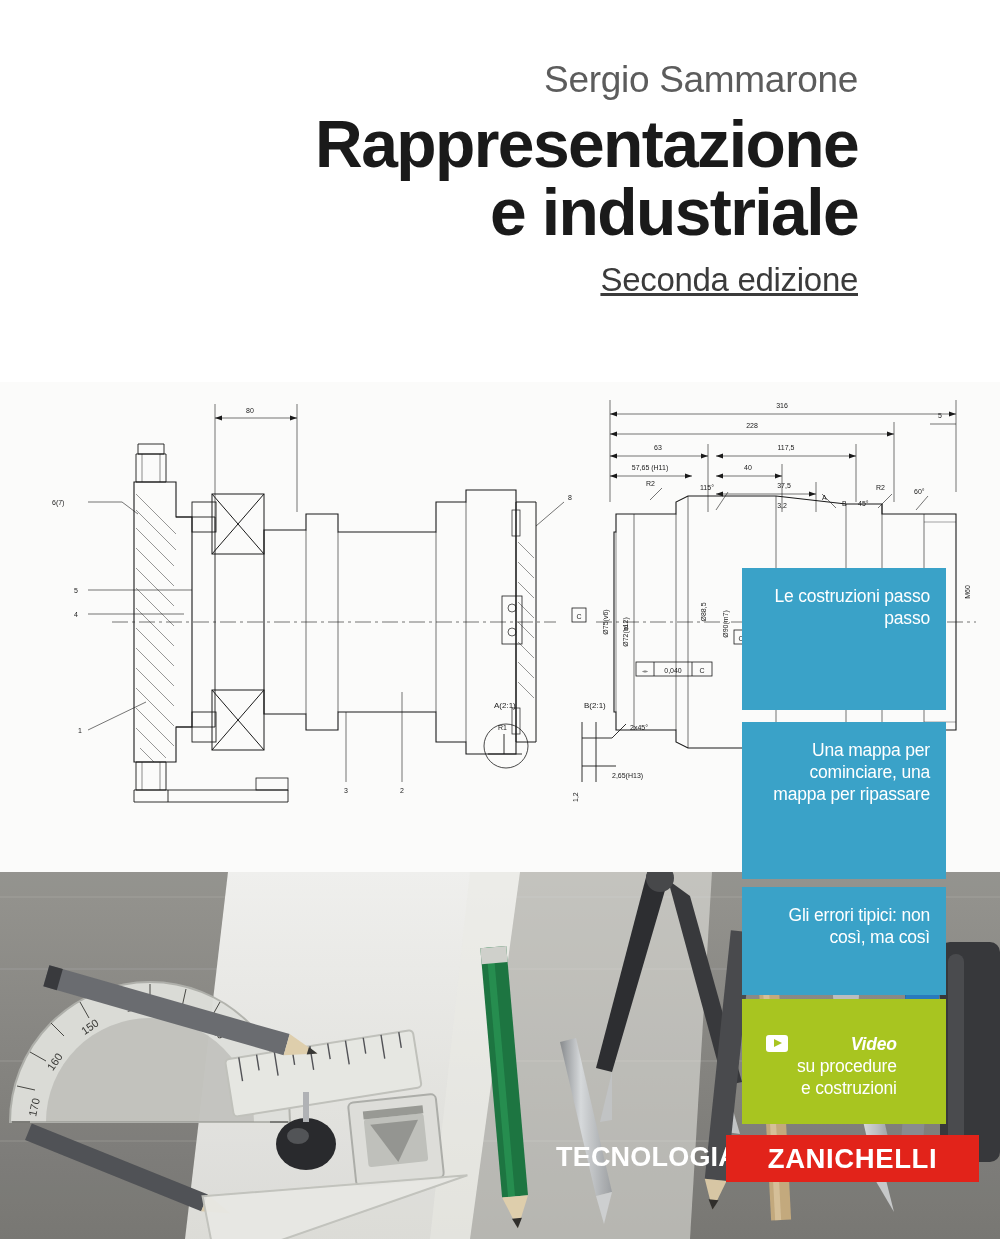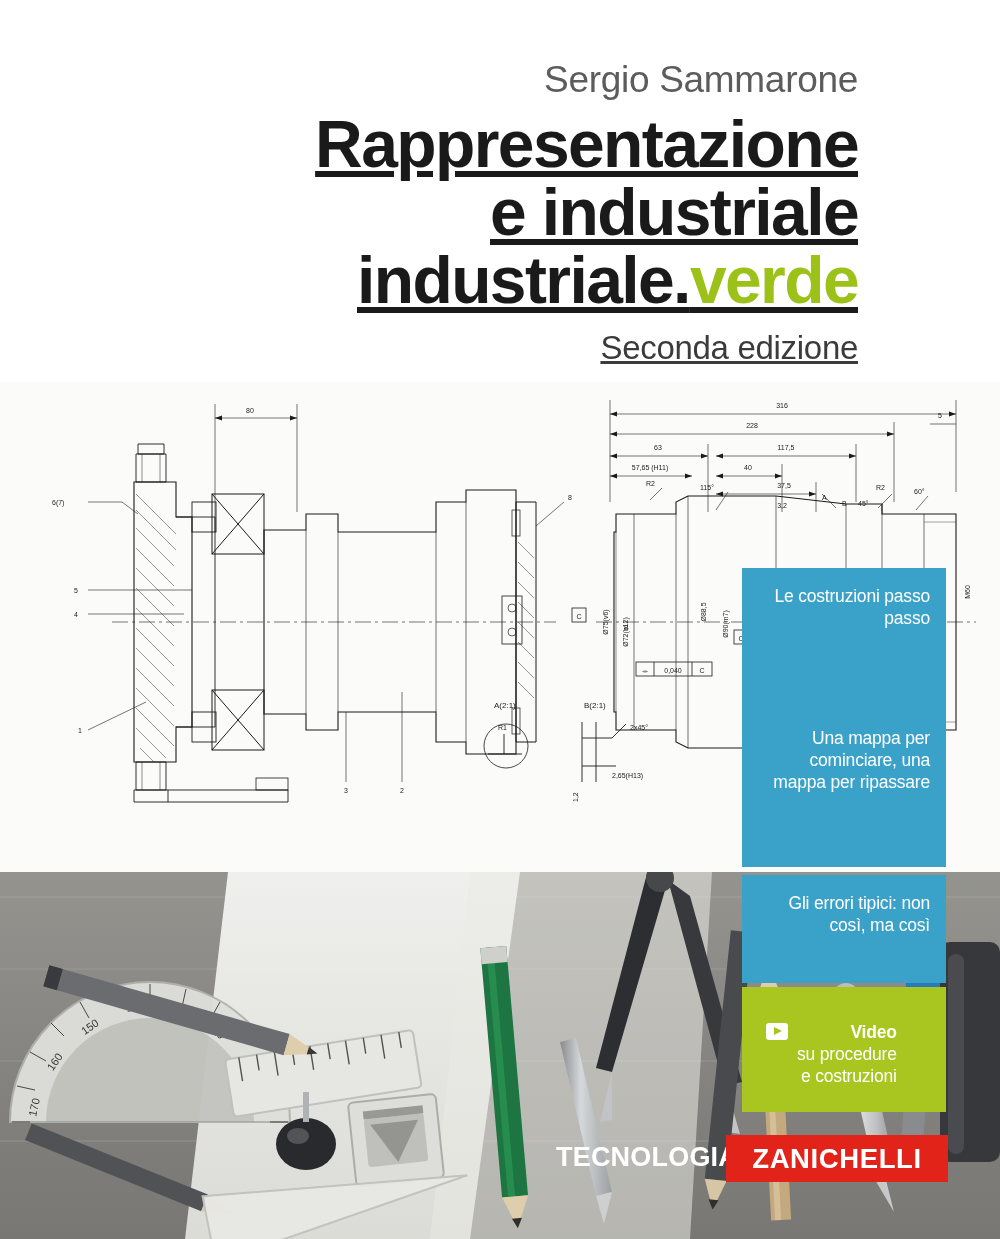--- a/index.html
+++ b/index.html
@@ -34,21 +34,20 @@
     margin: 0 0 10px 0;
     line-height: 1.1;
   }
   .title {
     font-size: 66px;
     font-weight: bold;
     color: #1a1a1a;
     line-height: 1.03;
     letter-spacing: -1.6px;
     margin: 0;
-    text-decoration: underline;
   }
   .title .line {
     display: block;
     white-space: nowrap;
   }
   .title .verde {
     color: #9cc21a;
   }
   .edition {
     font-size: 33px;
@@ -96,21 +95,21 @@
     background: #3aa2c8;
     color: #ffffff;
     font-size: 17.5px;
     line-height: 1.26;
     padding: 17px 16px 19px 24px;
     box-sizing: border-box;
     font-weight: 500;
     letter-spacing: -0.2px;
   }
   .callout.c1 { height: 142px; }
-  .callout.c2 { height: 157px; margin-top: 0; }
+  .callout.c2 { height: 157px; margin-top: 12px; }
   .callout.c3 { height: 108px; margin-top: 8px; }
   .callout.video {
     background: #a8c520;
     height: 125px;
     margin-top: 4px;
     padding-top: 34px;
   }
   .video-row {
     display: flex;
     align-items: flex-start;
@@ -133,37 +132,37 @@
     width: 0;
     height: 0;
     border-left: 8px solid #a8c520;
     border-top: 4.5px solid transparent;
     border-bottom: 4.5px solid transparent;
   }
   .video-text {
     font-size: 17.5px;
     line-height: 1.26;
   }
-  .video-text .strong { font-weight: bold; }
+  .video-text .strong { font-weight: bold; font-style: italic; }
 
   
   .brand-tec {
     position: absolute;
     left: 556px;
     top: 1142px;
     font-size: 27px;
     font-weight: bold;
     color: #ffffff;
     letter-spacing: 0.2px;
   }
   .brand-zan {
     position: absolute;
     left: 726px;
     top: 1135px;
-    width: 222px;
+    width: 253px;
     height: 47px;
     background: #e2231a;
     color: #ffffff;
     font-size: 27.5px;
     font-weight: bold;
     letter-spacing: 0.6px;
     display: flex;
     align-items: center;
     justify-content: center;
   }
@@ -171,21 +170,20 @@
 </head>
 <body>
 
 <div class="cover">
 
   <div class="text-block">
     <div class="author">Sergio Sammarone</div>
     <div class="title">
       <span class="line">Rappresentazione</span>
       <span class="line">e industriale</span>
-      <span class="line"><span>industriale.</span><span class="verde">verde</span></span>
     </div>
     <div class="edition">Seconda edizione</div>
   </div>
 
   <div class="drawing-area">
     <svg width="1000" height="490" viewBox="0 0 1000 490" xmlns="http://www.w3.org/2000/svg">
       <rect x="0" y="0" width="1000" height="490" fill="#fbfbfa"></rect>
       <g stroke="#1a1a1a" fill="none" stroke-width="1" font-family="Liberation Sans, sans-serif" font-size="7">
 
         <g stroke-width="0.6">

